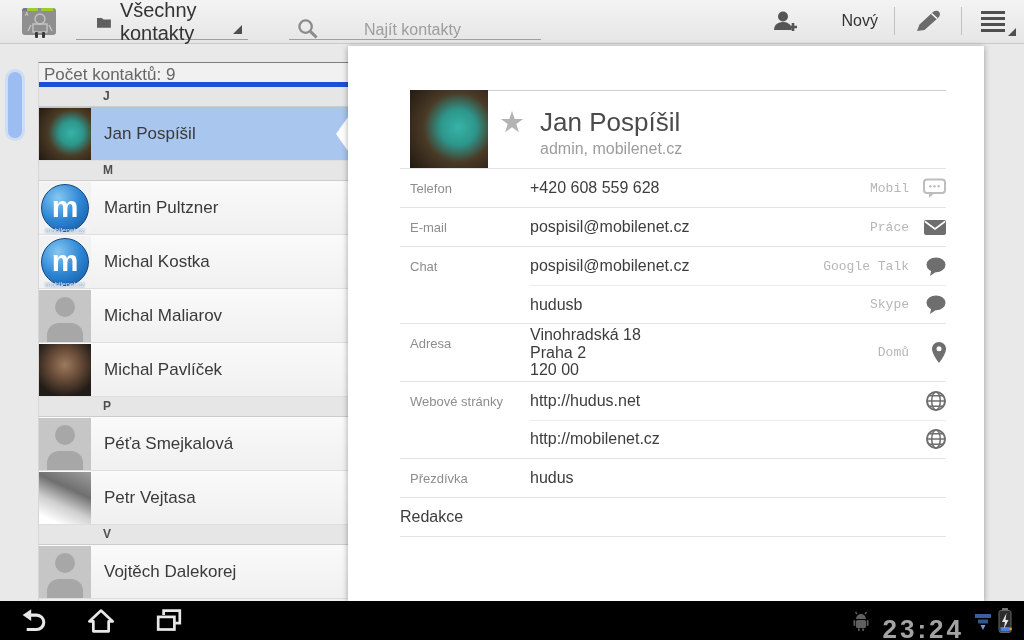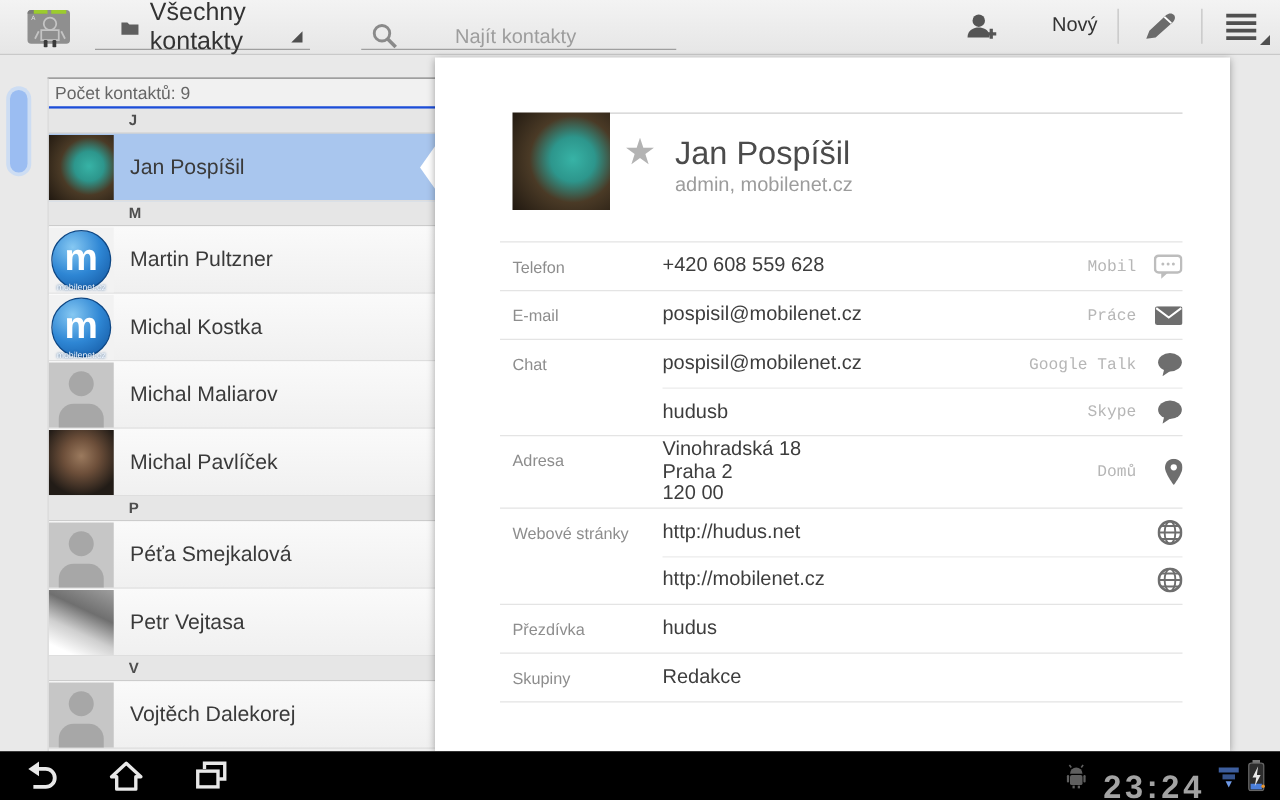--- a/index.html
+++ b/index.html
@@ -31,22 +31,22 @@
   .menu-lines { display:flex; flex-direction:column; gap:3px; }
   .menu-lines span { display:block; width:24px; height:3px; background:#4f4f4f; }
   .icon-btn .corner-tri { right:8px; bottom:7px; border-bottom-width:8px; border-left-width:8px; }
 
   
   .list-panel { position:absolute; top:45px; left:0; width:348px; bottom:39px; z-index:1; }
   .scroll-handle { position:absolute; left:8px; top:27px; width:14px; height:66px; border-radius:8px;
     background:#9bbdf2; box-shadow:0 0 0 3px rgba(195,216,246,.75); cursor:grab; z-index:2; }
   .list-content { position:absolute; left:38px; right:0; top:17px; bottom:0; overflow:hidden;
     border-top:1px solid #7d7d7d; border-left:1px solid #d6d6d6; background:#efefef; }
-  .count-header { height:24px; background:#f1f1f1; color:#666; font-size:14px;
-    line-height:23px; padding-left:5px; border-bottom:2px solid #1d4ed8; }
+  .count-header { height:24px; background:#f1f1f1; color:#666; font-size:17px;
+    line-height:23px; padding-left:5px; border-bottom:5px solid #1d4ed8; }
   .section-header { height:20px; background:#e6e6e6; border-bottom:1px solid #cccccc;
     font-size:12px; font-weight:bold; color:#4e4e4e; line-height:19px; padding-left:64px; }
   .contact-row { height:54px; display:flex; align-items:center; position:relative;
     background:linear-gradient(#fafafa,#f0f0f0); border-bottom:1px solid #dedede; cursor:pointer; }
   .contact-row.selected { background:#a9c6ee; }
   .notch { position:absolute; right:0; top:50%; margin-top:-17px; width:0; height:0;
     border-top:17px solid transparent; border-bottom:17px solid transparent; border-right:12px solid #fff; }
   .avatar { width:52px; height:52px; flex:none; position:relative; overflow:hidden; background:#c6c6c6; }
   .row-name { margin-left:13px; font-size:17px; color:#3a3a3a; }
 
@@ -68,21 +68,21 @@
   
   .detail-card { position:absolute; left:348px; top:46px; width:636px; bottom:39px; background:#fff;
     box-shadow:0 1px 6px rgba(0,0,0,.35); z-index:2; padding:0 38px 0 52px; overflow:hidden; }
   .detail-header { display:flex; margin-top:44px; }
   .detail-photo { width:78px; height:78px; margin-left:10px; flex:none; }
   .header-right { flex:1; border-top:1px solid #cfcfcf; padding-top:16px; display:flex; align-items:flex-start; }
   .star { font-size:29px; line-height:30px; color:#b3b3b3; margin:0 15px 0 11px; cursor:pointer; }
   .star::before { content:"★"; }
   .detail-name { font-size:26px; color:#4b4b4b; line-height:30px; }
   .detail-subtitle { font-size:16px; color:#9c9c9c; margin-top:3px; }
-  .fields { margin-top:25px; border-bottom:1px solid #e4e4e4; }
+  .fields { border-bottom:1px solid #e4e4e4; }
   .group { display:flex; border-top:1px solid #e4e4e4; }
   .group-label { width:130px; flex:none; font-size:13px; color:#8d8d8d; padding:12px 0 0 10px; }
   .group-rows { flex:1; }
   .frow { min-height:38px; display:flex; align-items:center; padding:2px 0; cursor:pointer; }
   .frow + .frow { border-top:1px solid #ececec; }
   .frow-value { flex:1; font-size:16px; color:#3d3d3d; line-height:17.5px; white-space:pre-line; }
   .frow-meta { font-size:13px; color:#b6b6b6; margin-right:13px;font-family:Liberation Mono, monospace; }
   .frow-icon { width:24px; display:flex; justify-content:flex-end; }
 
   
@@ -322,21 +322,20 @@
       </div>
       <div class="group">
         <div class="group-label">Přezdívka</div>
         <div class="group-rows">
           <div class="frow">
             <div class="frow-value">hudus</div>
           </div>
         </div>
       </div>
       <div class="group">
-        <div class="group-label">Skupiny</div>
         <div class="group-rows">
           <div class="frow">
             <div class="frow-value">Redakce</div>
           </div>
         </div>
       </div>
     </div>
 </div>
 
 <div class="system-bar">

